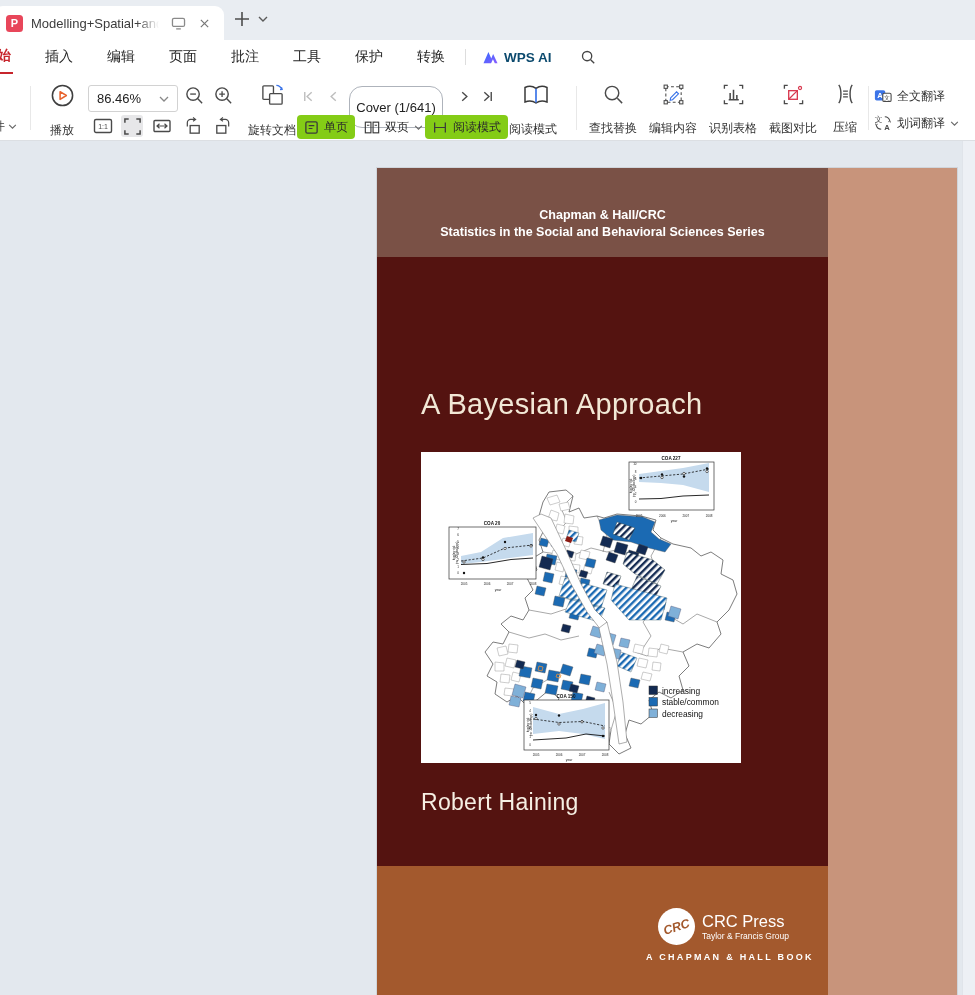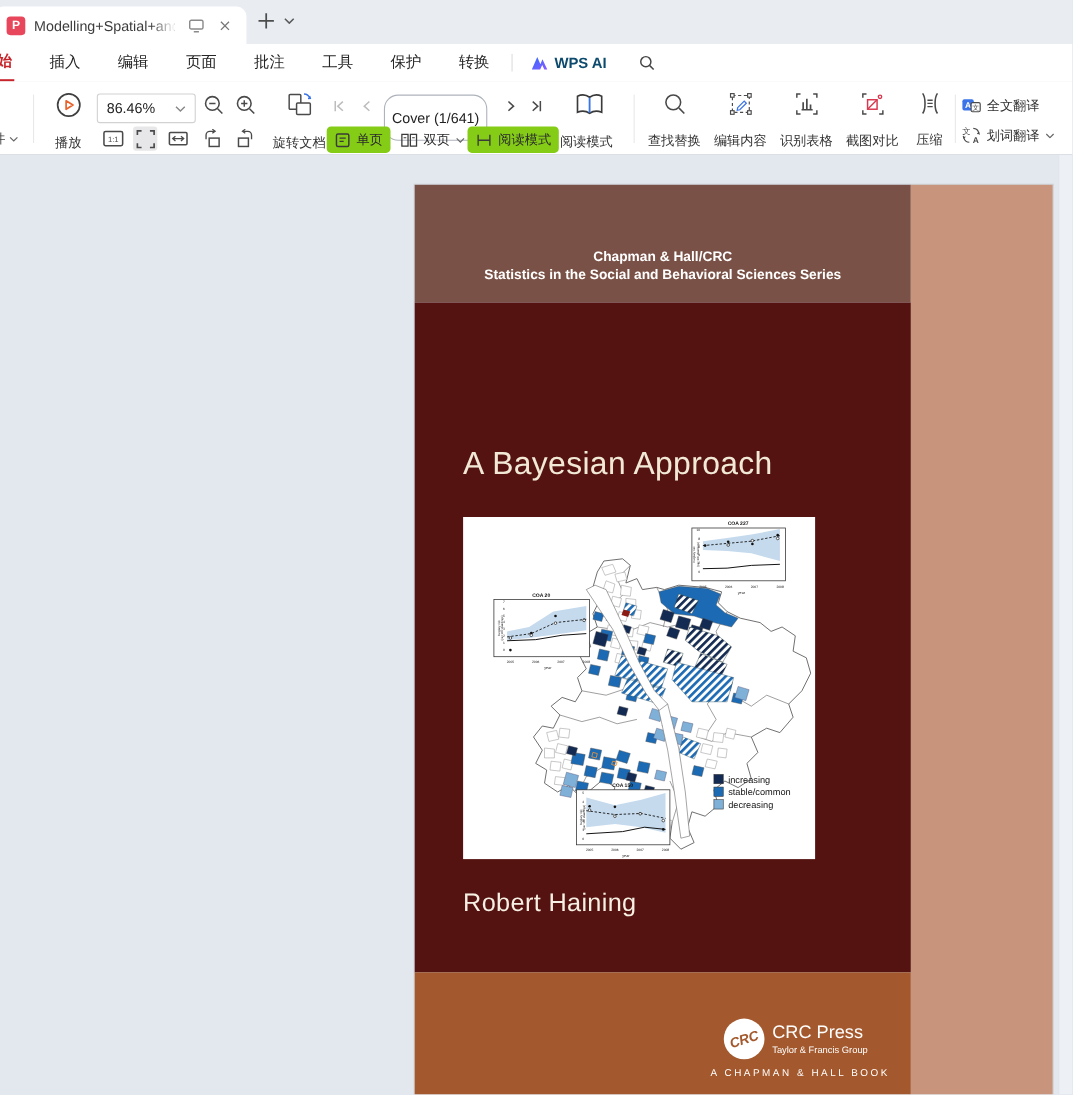--- a/index.html
+++ b/index.html
@@ -50,37 +50,37 @@
   .plainlabel{position:absolute;font-size:12px;color:#333;}
   .transrow{position:absolute;display:flex;align-items:center;gap:5px;font-size:12px;color:#333;}
   .cutitem{position:absolute;left:-7px;top:44px;font-size:12px;color:#444;display:flex;align-items:center;gap:3px;}
 
   
   .docarea{position:relative;height:854px;background:#e3e8ee;overflow:hidden;}
   .scrolltrack{position:absolute;right:0;top:0;width:13px;height:100%;background:#edf0f5;border-left:1px solid #e0e4ea;}
   .page{position:absolute;left:377px;top:27px;width:580px;height:830px;display:flex;box-shadow:0 0 0 1px rgba(150,155,165,.25);}
   .col-main{width:451px;display:flex;flex-direction:column;}
   .col-strip{width:129px;}
-  .band-top{height:107px;display:flex;flex-direction:column;align-items:center;justify-content:flex-end;
+  .band-top{height:89px;display:flex;flex-direction:column;align-items:center;justify-content:flex-end;
        padding-bottom:16px;color:#fff;font-weight:bold;font-size:12.5px;line-height:17px;text-align:center;}
   .cover-main{height:609px;position:relative;}
   .cover-title{position:absolute;left:44px;top:28px;color:#fff;font-size:40px;line-height:47px;letter-spacing:.3px;font-weight:500;}
   .cover-sub{position:absolute;left:44px;top:131px;color:#f2e8d6;font-size:29px;letter-spacing:.3px;}
   .figpanel{position:absolute;left:44px;top:195px;width:320px;height:311px;background:#fff;}
   .authors{position:absolute;left:44px;top:531px;color:#f6efe3;font-size:23px;line-height:29px;letter-spacing:.3px;}
   .band-bottom{flex:1;position:relative;}
   .publisher{position:absolute;right:20px;top:42px;width:162px;color:#fff;}
   .pubrow{display:flex;align-items:center;gap:7px;margin-left:12px;}
   .crc-circle{width:37px;height:37px;border-radius:50%;background:#fff;color:#a3592d;display:flex;
        align-items:center;justify-content:center;font-size:12.5px;font-weight:bold;font-style:italic;
        transform:rotate(0deg);flex:none;}
   .crc-circle span{transform:rotate(-18deg);display:block;}
   .pub-name{font-size:16.5px;line-height:19px;}
   .pub-group{font-size:8.5px;line-height:11px;}
-  .pub-imprint{margin-top:7px;font-size:9px;letter-spacing:2.3px;white-space:nowrap;text-align:center;}
+  .pub-imprint{margin-top:7px;font-size:9px;letter-spacing:2.3px;white-space:nowrap;text-align:center;font-weight:bold;}
 
   
   .inset-title{font-size:4.6px;font-weight:bold;fill:#111;}
   .tk{font-size:3px;fill:#222;}
   .xl{font-size:3.4px;fill:#222;}
   .yl{font-size:2.7px;fill:#222;}
   .legend-label{font-size:8.4px;fill:#111;}
   svg{display:block;}
 </style>
 </head>

